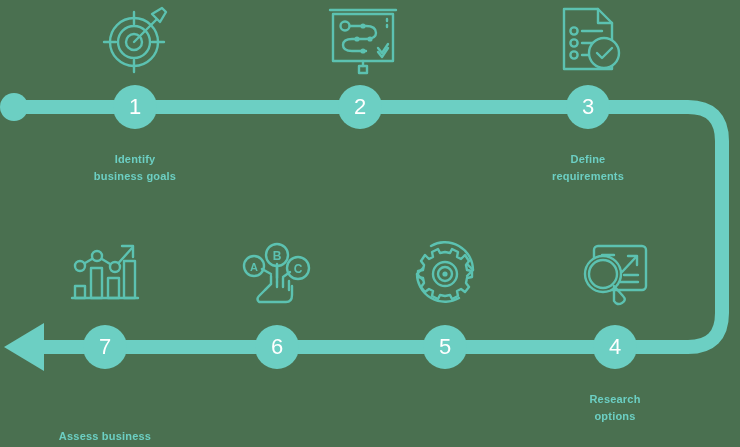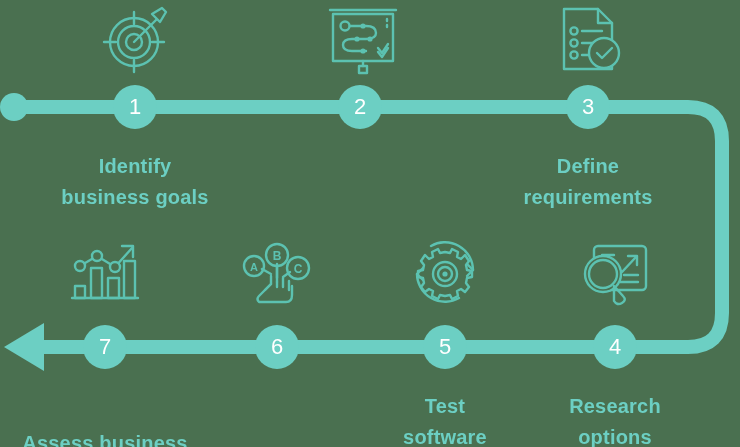--- a/index.html
+++ b/index.html
@@ -37,21 +37,21 @@
     color: #ffffff;
     font-size: 22px;
     font-weight: 400;
     line-height: 1;
     font-family: "Liberation Sans", sans-serif;
   }
   .step-label {
     position: absolute;
     text-align: center;
     color: #6ccfc3;
-    font-size: 20px;
+    font-size: 11px;
     font-weight: bold;
     line-height: 1.55;
     letter-spacing: 0.2px;
     font-family: "Liberation Sans", sans-serif;
     white-space: pre-line;
   }
   .step-icon {
     position: absolute;
     display: block;
   }
@@ -208,18 +208,16 @@
   <div class="step-node" style="left:83px; top:325px;">
     <span>7</span>
   </div>
 
   <div class="step-label" style="left:35px; top:151px; width:200px;">Identify
 business goals</div>
   <div class="step-label" style="left:515px; top:391px; width:200px;">Research
 options</div>
   <div class="step-label" style="left:488px; top:151px; width:200px;">Define
 requirements</div>
-  <div class="step-label" style="left:345px; top:391px; width:200px;">Test
-software</div>
   <div class="step-label" style="left:5px; top:391px; width:200px;margin-top:37px;">Assess business
 impact</div>
 
 </div>
 
 </body></html>

